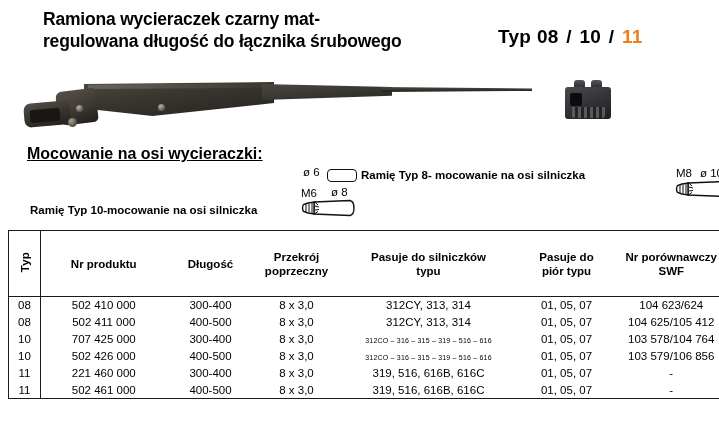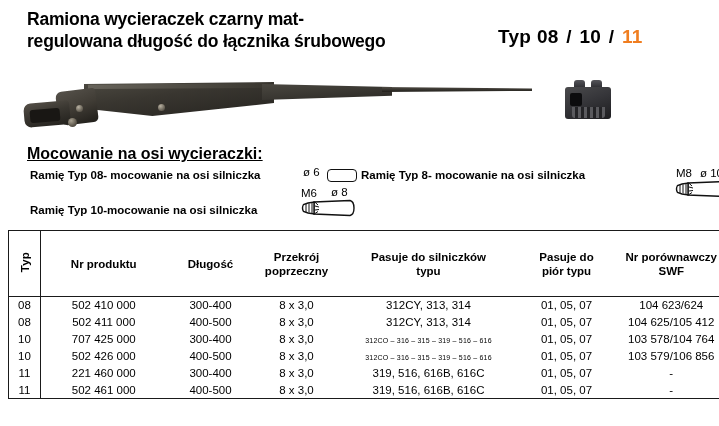--- a/index.html
+++ b/index.html
@@ -26,20 +26,21 @@
     position: absolute;
     left: 27px; top: 8px;
     width: 470px;
   }
   .title-line {
     font-size: 17.5px;
     font-weight: bold;
     line-height: 22px;
     letter-spacing: -0.2px;
     white-space: nowrap;
+    margin-left: 16px;
   }
   #type-block {
     position: absolute;
     left: 498px; top: 26px;
     font-size: 19px;
     font-weight: bold;
     letter-spacing: 0.3px;
     white-space: nowrap;
   }
   #type-block .sep { padding: 0 2px; }
@@ -312,21 +313,20 @@
     <div id="conn-slot"></div>
     <div id="conn-fins"></div>
   </div>
 
 </div>
 
 <div id="mount-section">
 
   <div id="mount-heading">Mocowanie na osi wycieraczki:</div>
 
-  <div class="mount-line" id="mount-line-08">Ramię Typ 08- mocowanie na osi silniczka</div>
   <div class="mount-line" id="mount-line-10">Ramię Typ 10-mocowanie na osi silniczka</div>
   <div class="mount-line" id="mount-line-11">Ramię Typ 8- mocowanie na osi silniczka</div>
 
   <div class="dim-label" id="dim-6">ø 6</div>
   <div class="dim-label" id="dim-m6">M6</div>
   <div class="dim-label" id="dim-8">ø 8</div>
   <div class="dim-label" id="dim-m8">M8</div>
   <div class="dim-label" id="dim-10">ø 10</div>
 
   <div id="icon-shaft-06"></div>

